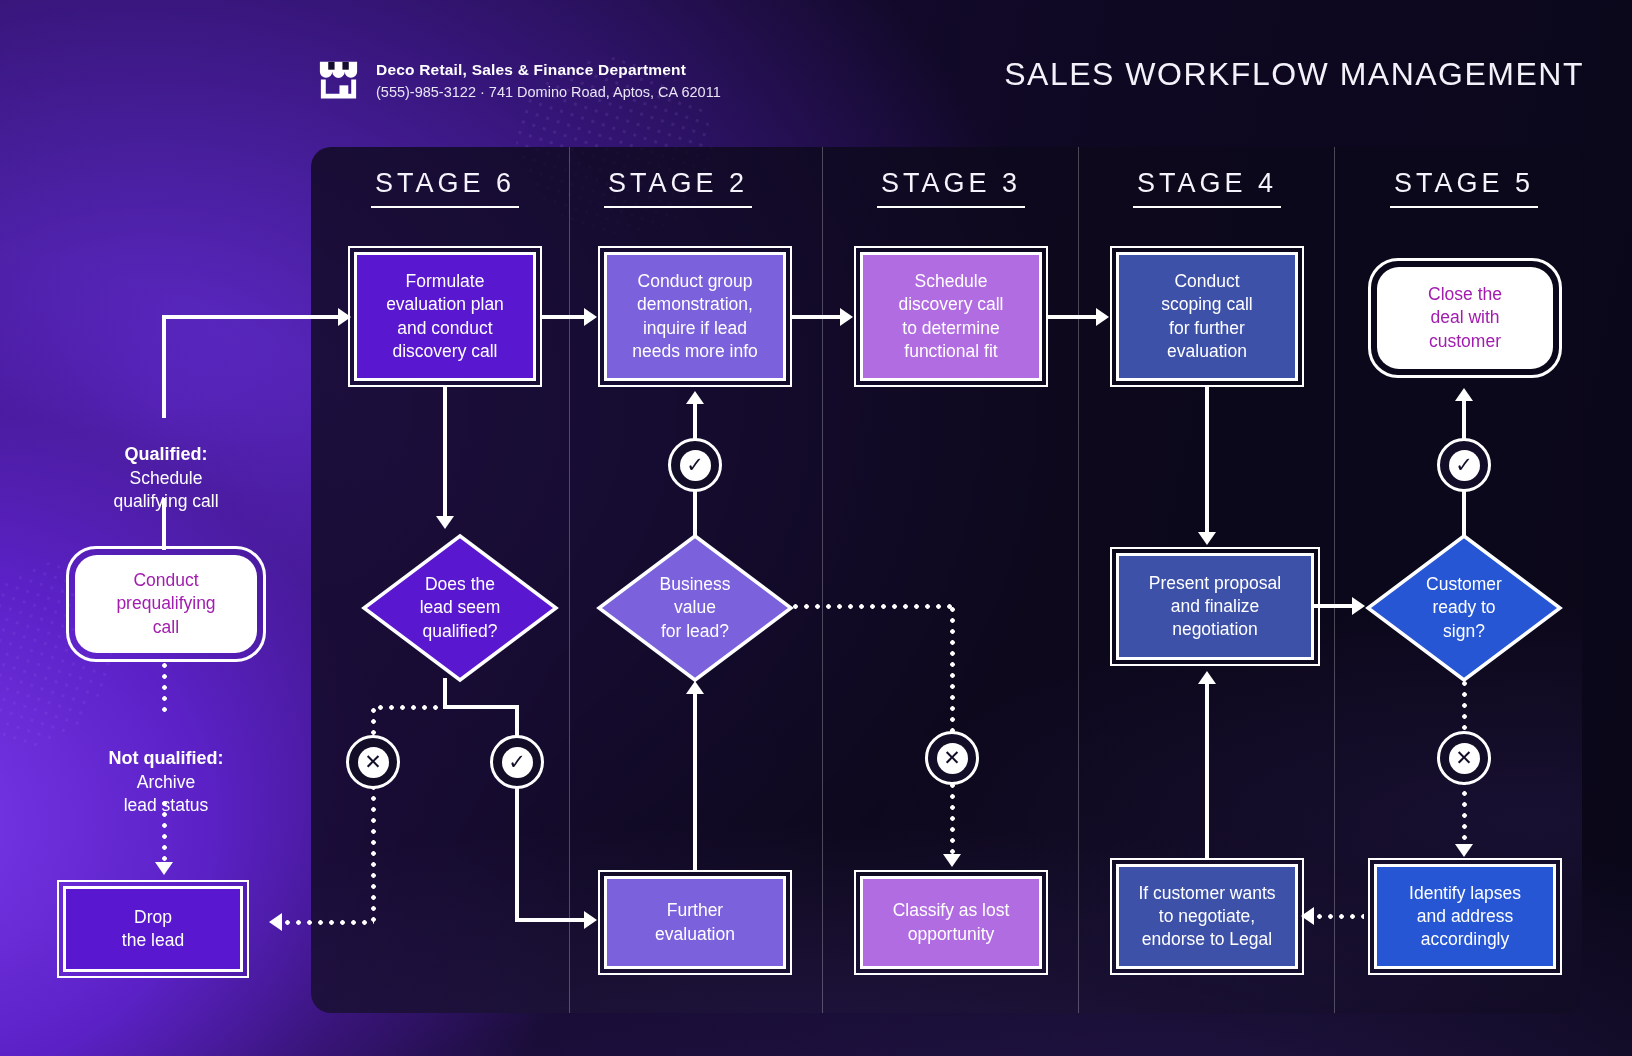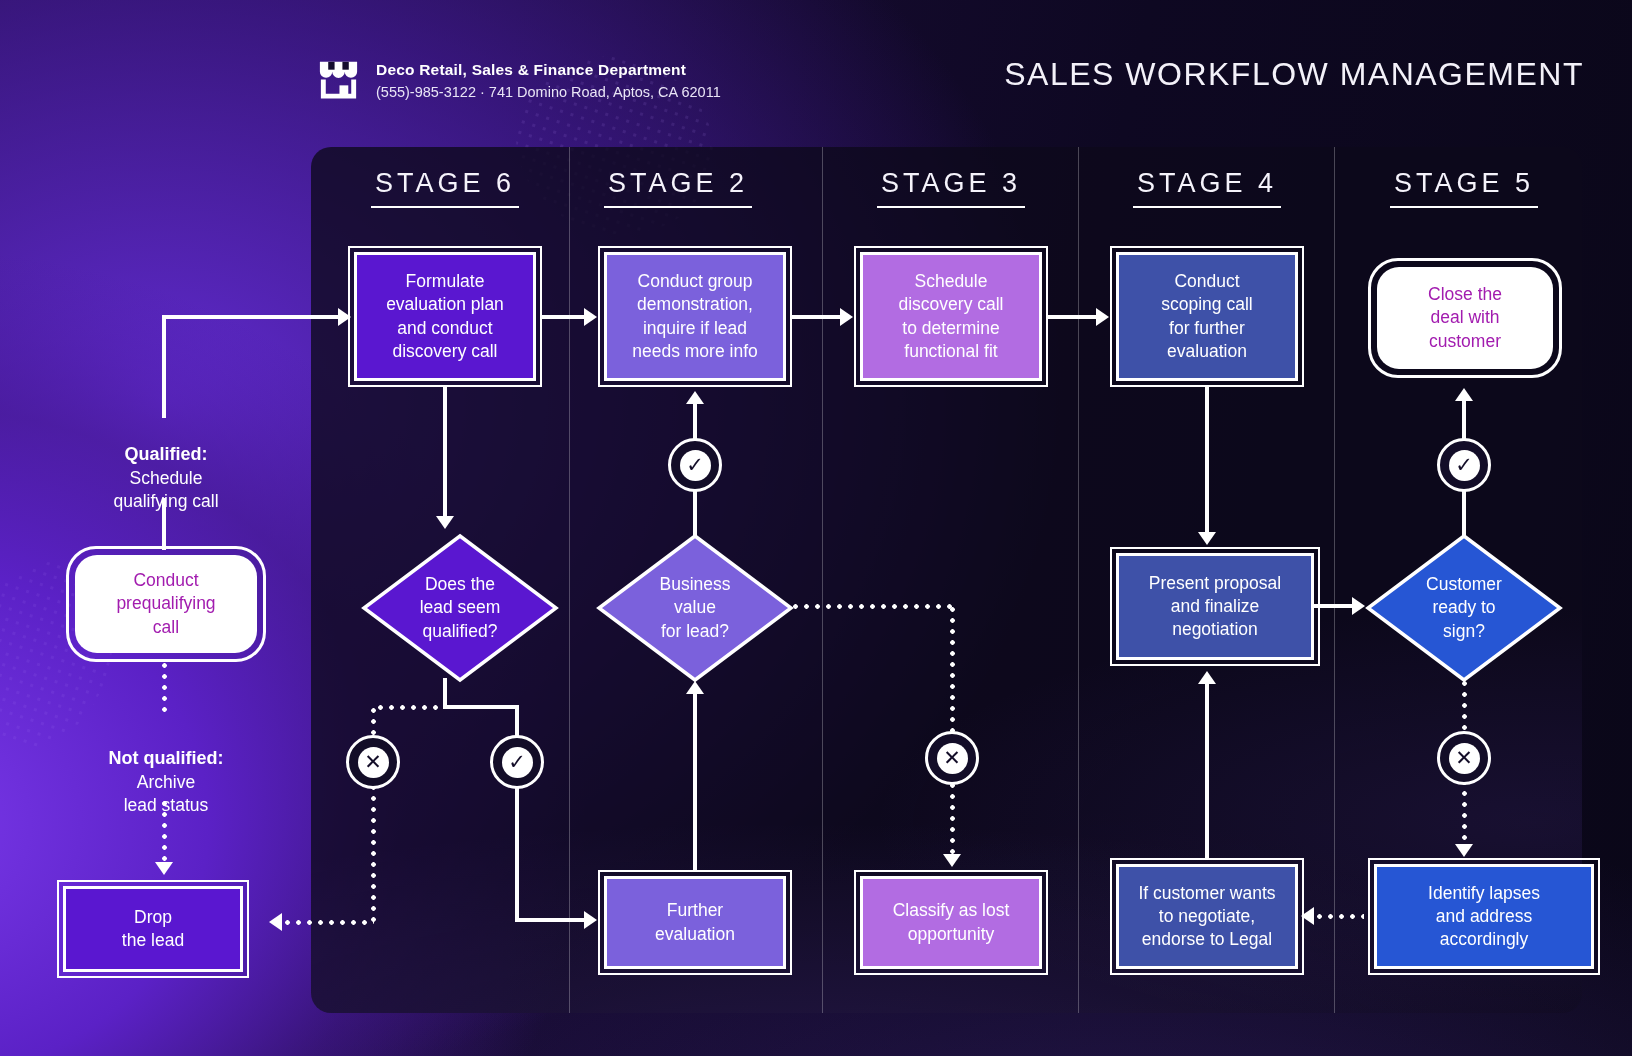--- a/index.html
+++ b/index.html
@@ -285,21 +285,21 @@
       </div>
   </div>
   <div class="diamond" style="left:1364px;top:532px;">
     <svg width="200" height="152">
         <polygon points="100,4 196,76 100,148 4,76" stroke="#ffffff" stroke-width="3.5" fill="#2656d4"></polygon>
       </svg>
     <div class="fc-text">Customer
 ready to
 sign?</div>
   </div>
-  <div class="fc-box" style="left:1368px;top:858px;width:232px;height:117px;">
+  <div class="fc-box" style="left:1368px;top:858px;width:194px;height:117px;">
     <div class="fc-inner" style="background-color: rgb(38, 86, 212);">
         <div class="fc-text">Identify lapses
 and address
 accordingly</div>
       </div>
   </div>
 
 </div>
 
 </body></html>

